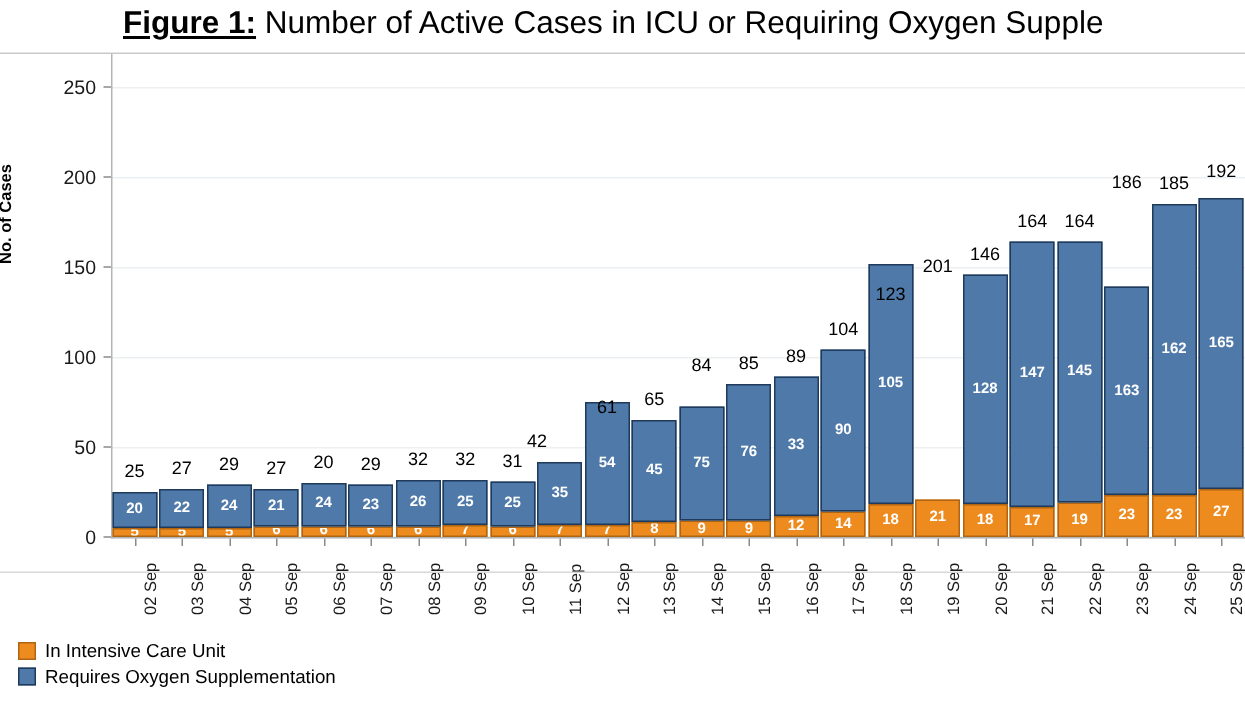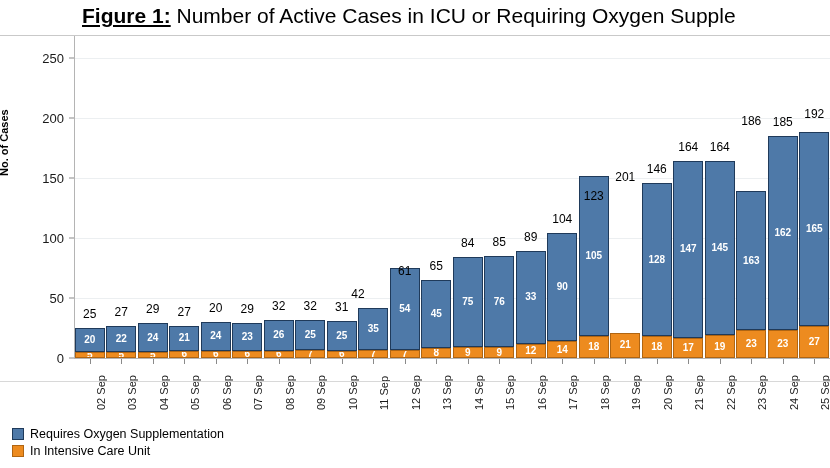--- a/index.html
+++ b/index.html
@@ -205,21 +205,21 @@
         </div>
         <div class="seg seg-blue" style="bottom: 9.6px; height: 68.4px;">
           <span class="seg-val">45</span>
         </div>
       </div>
       <div class="bar-total" style="left: 362.25px; top: 224px;">65</div>
       <div class="bar-col" style="left: 378.6px; width: 30.3px; height: 100.8px;">
         <div class="seg seg-orange" style="bottom: 0px; height: 10.8px;">
           <span class="seg-val">9</span>
         </div>
-        <div class="seg seg-blue" style="bottom: 10.8px; height: 90px;">
+        <div class="seg seg-blue" style="bottom: 10.8px; height: 76px;">
           <span class="seg-val">75</span>
         </div>
       </div>
       <div class="bar-total" style="left: 393.75px; top: 201.2px;">84</div>
       <div class="bar-col" style="left: 410.1px; width: 30.3px; height: 102px;">
         <div class="seg seg-orange" style="bottom: 0px; height: 10.8px;">
           <span class="seg-val">9</span>
         </div>
         <div class="seg seg-blue" style="bottom: 10.8px; height: 91.2px;">
           <span class="seg-val">76</span>
@@ -365,22 +365,22 @@
       <div class="xlabel" style="left: 650.75px; top: 44px;">22 Sep</div>
       <div class="xlabel" style="left: 682.25px; top: 44px;">23 Sep</div>
       <div class="xlabel" style="left: 713.75px; top: 44px;">24 Sep</div>
       <div class="xlabel" style="left: 745.25px; top: 44px;">25 Sep</div>
     </div>
 
   <div id="bottom-rule"></div>
 
   <div id="legend">
       <div class="legend-row">
+        <span class="legend-swatch swatch-orange"></span>
+        <span class="legend-text">In Intensive Care Unit</span>
+      </div>
+      <div class="legend-row">
         <span class="legend-swatch swatch-blue"></span>
         <span class="legend-text">Requires Oxygen Supplementation</span>
       </div>
-      <div class="legend-row">
-        <span class="legend-swatch swatch-orange"></span>
-        <span class="legend-text">In Intensive Care Unit</span>
-      </div>
     </div>
 
 </div>
 
 </body></html>

